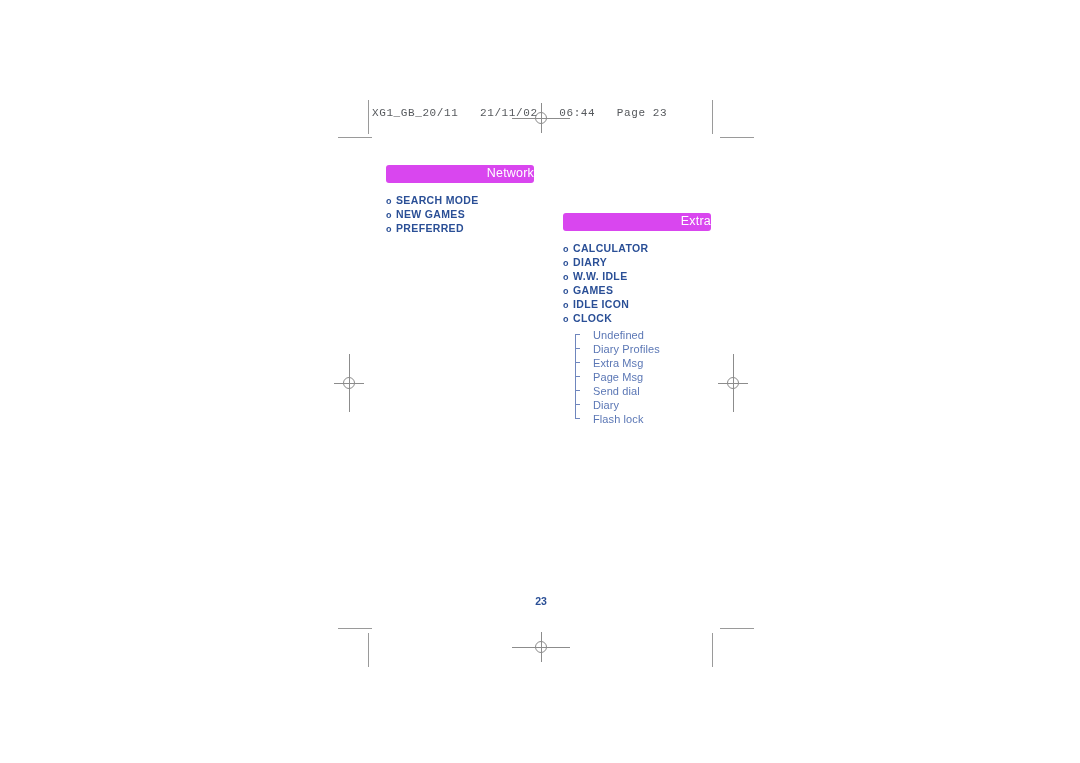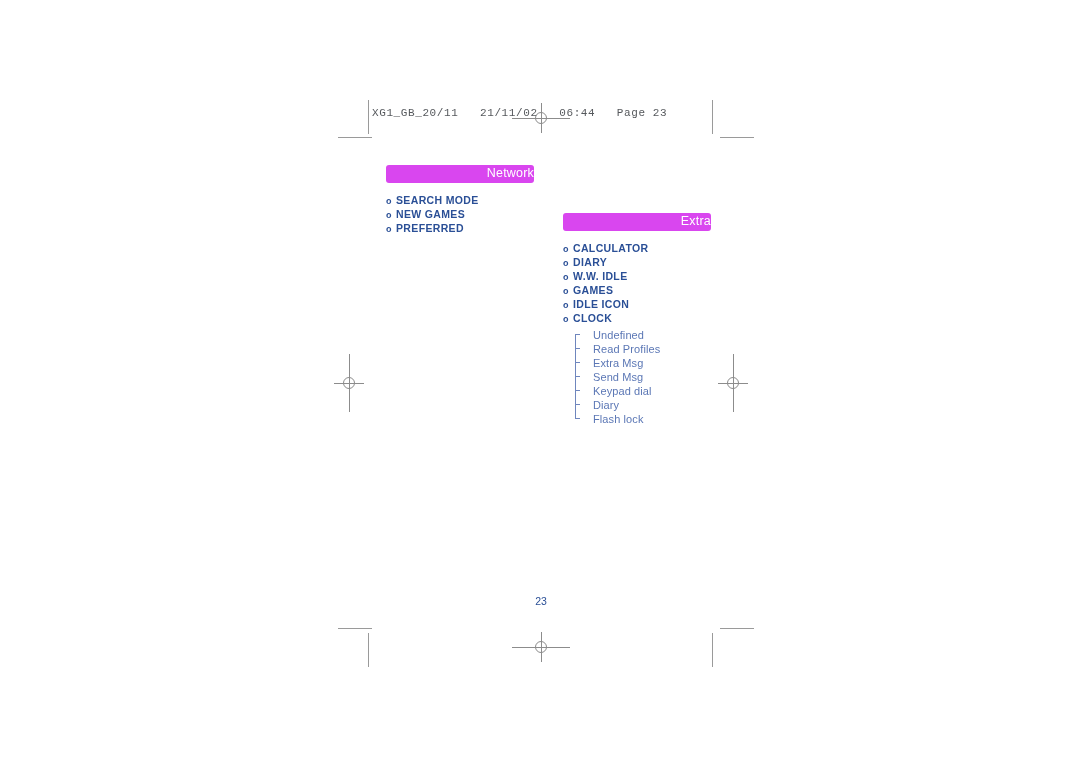--- a/index.html
+++ b/index.html
@@ -160,21 +160,21 @@
   }
 
   
   .folio {
     position: absolute;
     left: 520px;
     top: 595px;
     width: 42px;
     text-align: center;
     font-size: 10.5px;
-    font-weight: normal;
+    font-weight: bold;
     color: #2a4f96;
   }
 </style>
 </head>
 <body>
 
 <div class="page-body">
 
   <div class="mark v" style="left:368px; top:100px; height:34px;"></div>
   <div class="mark h" style="left:338px; top:137px; width:34px;"></div>
@@ -262,33 +262,33 @@
     </ul>
 
     <ul class="subtree">
       <span class="trunk"></span>
       <li class="subitem">
         <span class="tick"></span>
         <span>Undefined</span>
       </li>
       <li class="subitem">
         <span class="tick"></span>
-        <span>Read Profiles</span>
+        <span>Diary Profiles</span>
       </li>
       <li class="subitem">
         <span class="tick"></span>
         <span>Extra Msg</span>
       </li>
       <li class="subitem">
         <span class="tick"></span>
-        <span>Send Msg</span>
-      </li>
-      <li class="subitem">
-        <span class="tick"></span>
-        <span>Keypad dial</span>
+        <span>Page Msg</span>
+      </li>
+      <li class="subitem">
+        <span class="tick"></span>
+        <span>Send dial</span>
       </li>
       <li class="subitem">
         <span class="tick"></span>
         <span>Diary</span>
       </li>
       <li class="subitem">
         <span class="tick"></span>
         <span>Flash lock</span>
       </li>
     </ul>

